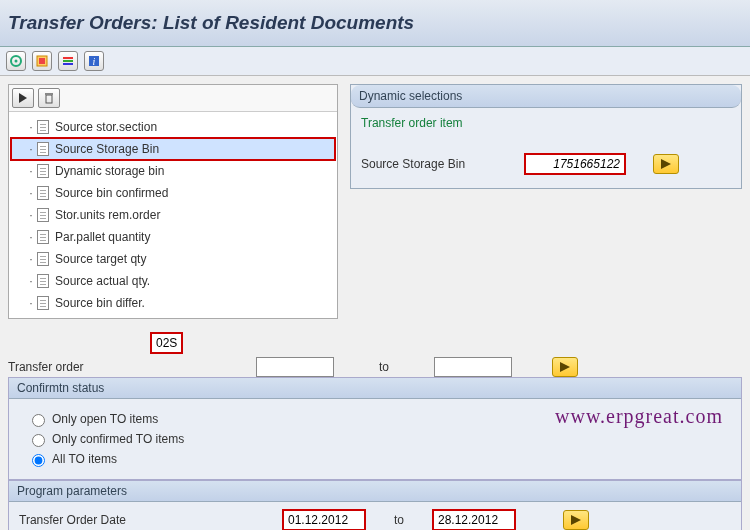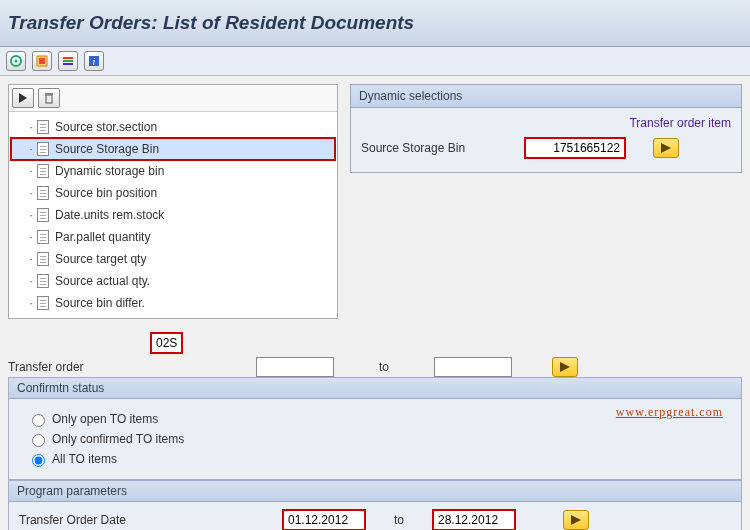--- a/index.html
+++ b/index.html
@@ -89,35 +89,36 @@
   .panel {
     flex:1;
     background:#eaeef5;
     border:1px solid #9ab;
   }
   .panel-head {
     background:linear-gradient(#d5e1f0,#c2d1e8);
     padding:4px 8px;
     color:#345;
     border-bottom:1px solid #9ab;
+    border-radius:9px;
   }
   .panel-body { padding:8px 10px; }
-  .panel-sub { color:#4c1d95; margin-bottom:8px;text-align:right; }
+  .panel-sub { color:#15803d; margin-bottom:24px; }
   .field-row {
     display:flex; align-items:center; gap:4px; margin-bottom:6px;
   }
   .field-label { width:160px; }
   .inp {
     border:1px solid #888;
     background:#fff;
     height:20px;
     padding:2px 4px;
     font-size:12px;
   }
-  .inp.right { text-align:right; }
+  .inp.right { text-align:right;font-style:italic; }
   .yellow-btn {
     width:26px; height:20px;
     border:1px solid #b58f00;
     border-radius:3px;
     background:linear-gradient(#ffe680,#ffc933);
     display:flex;align-items:center;justify-content:center;
     cursor:pointer;
     color:#5a4600; font-weight:bold;
   }
   .section-lbl-row { display:flex; align-items:center; margin-top:14px; }
@@ -131,24 +132,23 @@
   .group-head {
     background:linear-gradient(#d5e1f0,#c2d1e8);
     padding:3px 8px;
     color:#345;
     border-bottom:1px solid #9ab;
   }
   .group-body { padding:8px 10px; position:relative; }
   .watermark {
     position:absolute;
     right:18px; top:6px;
-    color:#c2410c; font-size:12px;
+    color:#701a75; font-size:20px;
     letter-spacing:1px;
     font-family: "Times New Roman", serif;
-    text-decoration: underline;
   }
   svg { display:block; }
 </style>
 </head>
 <body>
 
 <div class="titlebar">Transfer Orders: List of Resident Documents</div>
 
 <div class="toolbar">
   <div class="tb-btn">
@@ -208,26 +208,26 @@
             <span>Source Storage Bin</span>
           </div>
           <div class="tree-item">
             <span class="tree-bullet">·</span>
             <span class="tree-doc"></span>
             <span>Dynamic storage bin</span>
           </div>
           <div class="tree-item">
             <span class="tree-bullet">·</span>
             <span class="tree-doc"></span>
-            <span>Source bin position</span>
-          </div>
-          <div class="tree-item">
-            <span class="tree-bullet">·</span>
-            <span class="tree-doc"></span>
-            <span>Date.units rem.stock</span>
+            <span>Source bin confirmed</span>
+          </div>
+          <div class="tree-item">
+            <span class="tree-bullet">·</span>
+            <span class="tree-doc"></span>
+            <span>Stor.units rem.order</span>
           </div>
           <div class="tree-item">
             <span class="tree-bullet">·</span>
             <span class="tree-doc"></span>
             <span>Par.pallet quantity</span>
           </div>
           <div class="tree-item">
             <span class="tree-bullet">·</span>
             <span class="tree-doc"></span>
             <span>Source target qty</span>

